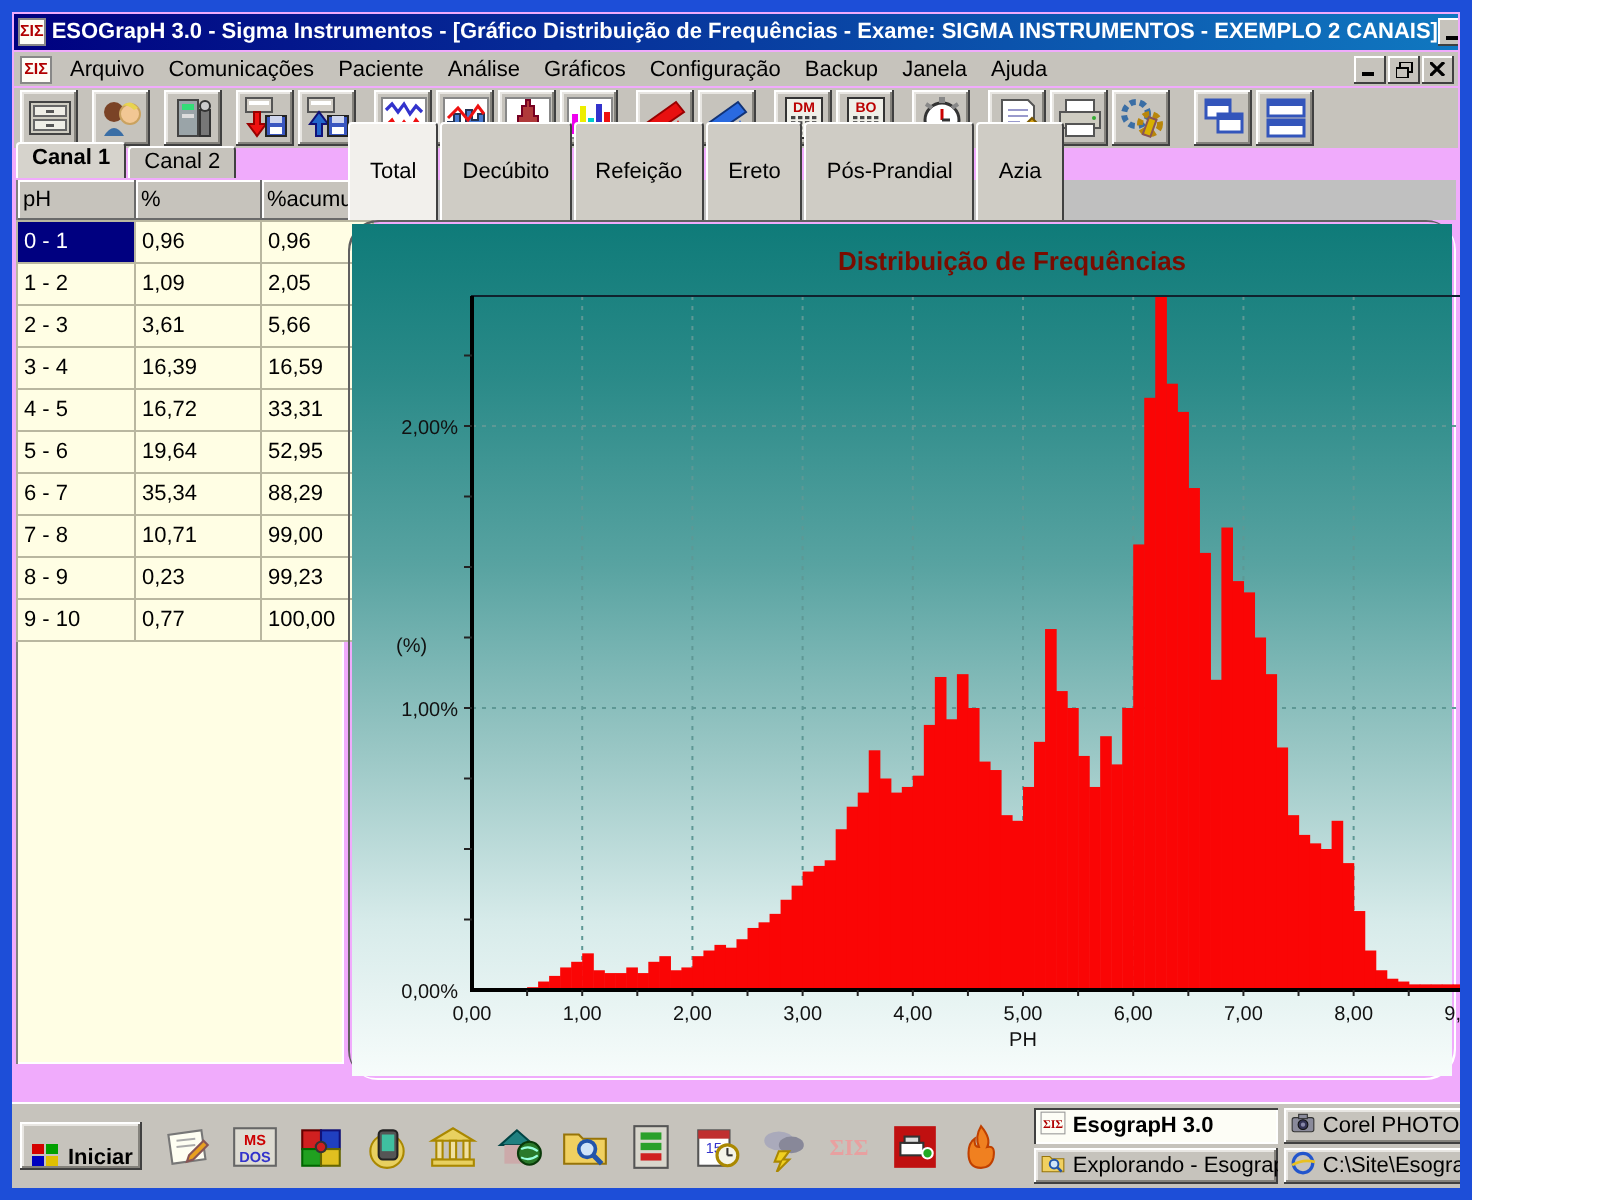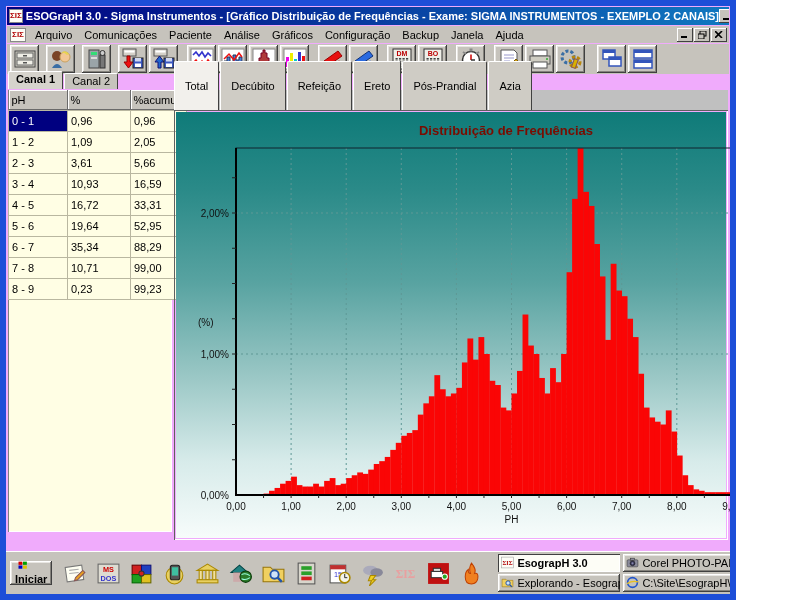--- a/index.html
+++ b/index.html
@@ -40,26 +40,26 @@
     box-shadow:inset -1px -1px 0 #6a6a6a,inset 1px 1px 0 #fff;font-size:11px;}
   #ph-table td{background:#fffee4;border:1px solid #b9b7a0;padding:2px 3px;height:16px;font-size:11px;}
   #ph-table td.sel{background:#000080;color:#fff;}
   
   #chart-tabs{position:absolute;left:168px;top:84px;right:2px;height:20px;display:flex;align-items:flex-end;background:#c0c0c0;}
   .ctab{padding:18px 10px;background:#cfccc5;border:1px solid #404040;border-bottom:none;border-top-color:#fff;
     border-left-color:#fff;border-radius:2px 2px 0 0;margin-right:1px;}
   .ctab.active{background:#f2f0ec;font-weight:normal;}
   
   #chart-panel{position:absolute;left:168px;top:104px;right:2px;height:430px;
-    box-shadow:inset 1px 1px 0 #606060,inset -1px -1px 0 #fff;padding:2px;box-sizing:border-box;}
+    box-shadow:inset 1px 1px 0 #606060,inset -1px -1px 0 #fff;padding:2px;box-sizing:border-box;border-radius:15px;}
   #chart-bg{width:100%;height:100%;background:linear-gradient(180deg,#0f7b79 0%,#2a8a88 18%,#58a3a1 40%,#9ac7c5 62%,#d7ebea 82%,#f7fcfb 100%);}
   
   #taskbar{position:absolute;left:0;right:0;bottom:0;height:42px;background:#c6c3bc;
     border-top:1px solid #fff;display:flex;align-items:center;}
-  #start-btn{margin-left:4px;height:24px;display:flex;align-items:flex-start;gap:3px;padding:0 5px;font-weight:bold;font-size:11px;flex-direction:column;}
+  #start-btn{margin-left:4px;height:24px;display:flex;align-items:flex-end;gap:3px;padding:0 5px;font-weight:bold;font-size:11px;}
   .ql-sep{width:2px;height:30px;margin:0 5px;box-shadow:inset 1px 0 0 #808080,inset -1px 0 0 #fff;}
   #quicklaunch{display:flex;align-items:center;gap:7px;}
   .ql-icon{width:26px;height:28px;display:flex;align-items:center;justify-content:center;}
   #taskbtns{display:grid;grid-template-columns:122px 124px;grid-auto-rows:18px;gap:2px 3px;margin-left:14px;}
   .taskbtn{display:flex;align-items:center;gap:3px;padding:0 3px;overflow:hidden;white-space:nowrap;font-size:11px;}
   .taskbtn.active{background:#fdfdf6;box-shadow:inset 1px 1px 0 #404040,inset -1px -1px 0 #fff;font-weight:bold;}
   #tray{margin-left:auto;margin-right:4px;width:46px;height:36px;box-shadow:inset 1px 1px 0 #808080,inset -1px -1px 0 #fff;
     display:flex;flex-direction:column;align-items:center;justify-content:center;font-size:10px;}
   #tray .icons{display:flex;gap:1px;}
 </style>
@@ -339,21 +339,21 @@
             <td>1,09</td>
             <td>2,05</td>
           </tr>
           <tr>
             <td>2 - 3</td>
             <td>3,61</td>
             <td>5,66</td>
           </tr>
           <tr>
             <td>3 - 4</td>
-            <td>10,93</td>
+            <td>16,39</td>
             <td>16,59</td>
           </tr>
           <tr>
             <td>4 - 5</td>
             <td>16,72</td>
             <td>33,31</td>
           </tr>
           <tr>
             <td>5 - 6</td>
             <td>19,64</td>
@@ -366,20 +366,25 @@
           </tr>
           <tr>
             <td>7 - 8</td>
             <td>10,71</td>
             <td>99,00</td>
           </tr>
           <tr>
             <td>8 - 9</td>
             <td>0,23</td>
             <td>99,23</td>
+          </tr>
+          <tr>
+            <td>9 - 10</td>
+            <td>0,77</td>
+            <td>100,00</td>
           </tr>
         </tbody>
     </table>
   </div>
 
   <div id="chart-tabs">
       <span class="ctab active">Total</span>
       <span class="ctab">Decúbito</span>
       <span class="ctab">Refeição</span>
       <span class="ctab">Ereto</span>

